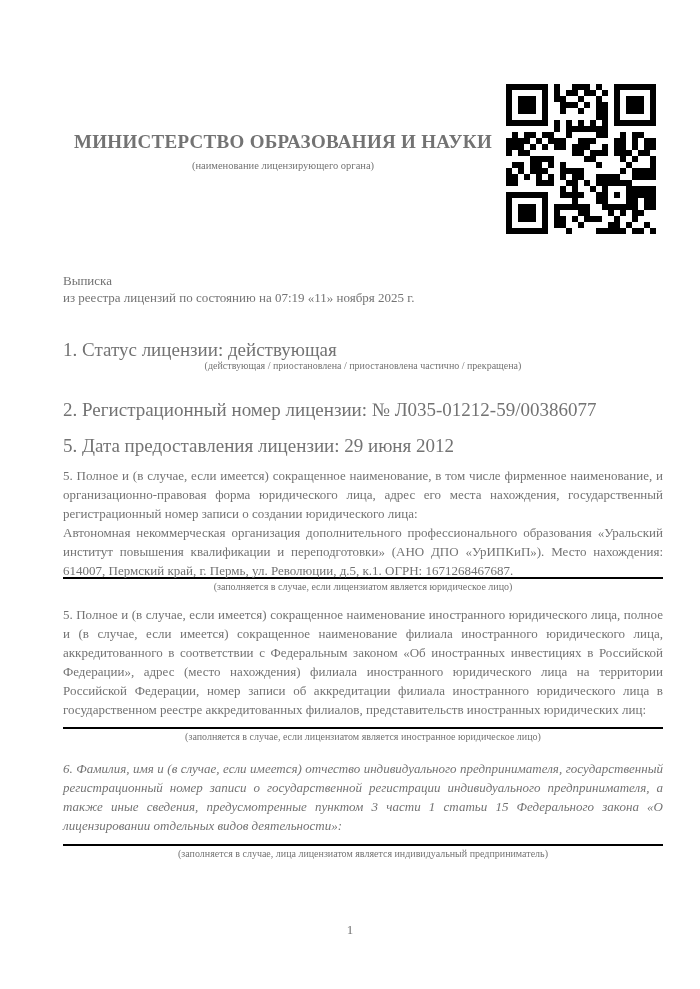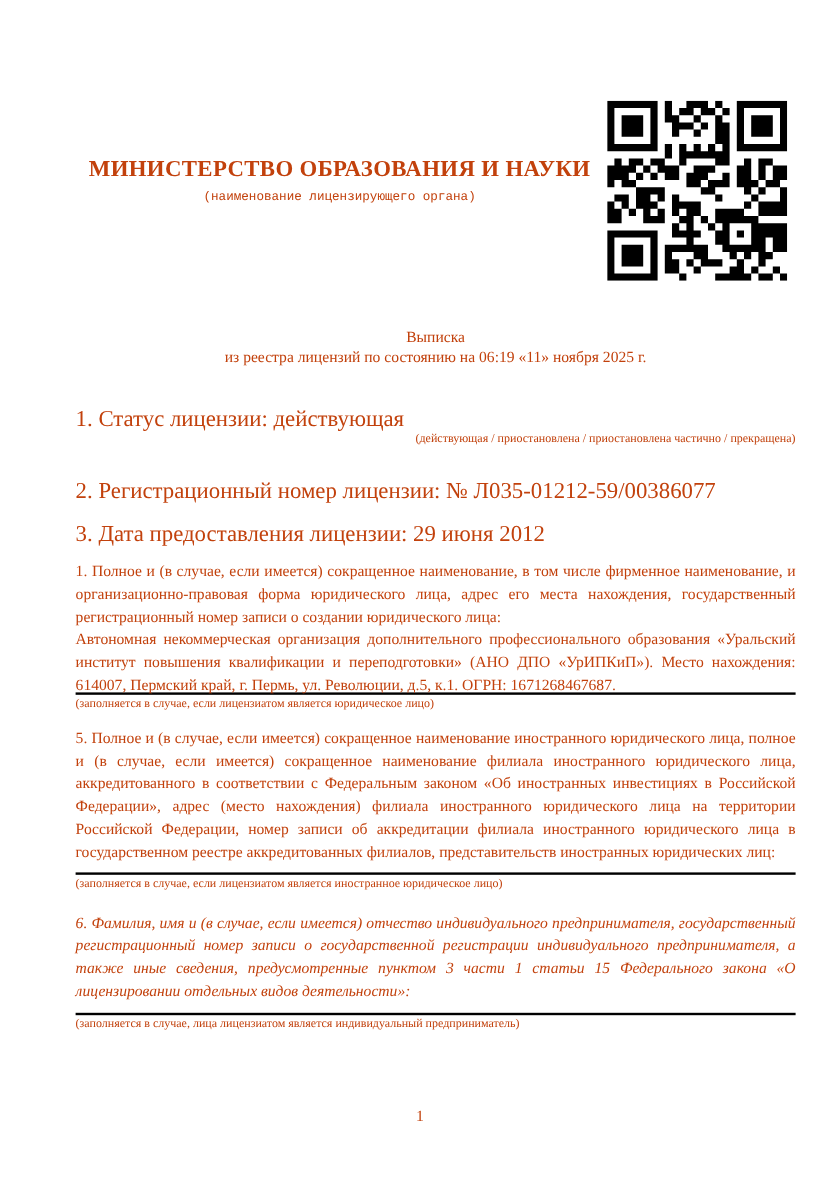--- a/index.html
+++ b/index.html
@@ -1,21 +1,21 @@
 <!DOCTYPE html>
 <html><head>
 <meta charset="utf-8">
 <style>
   html, body { margin: 0; padding: 0; background: #ffffff; }
   .page {
     position: relative;
     width: 700px;
     height: 989px;
     background: #ffffff;
-    color: #c2410c;
+    color: #737373;
     font-family: "Liberation Serif", "DejaVu Serif", serif;
     overflow: hidden;
   }
   .content {
     position: absolute;
     left: 63px;
     top: 0;
     width: 600px;
   }
   .header-block {
@@ -26,32 +26,31 @@
   .ministry-line {
     font-size: 19px;
     font-weight: bold;
     line-height: 28px;
     letter-spacing: 0.3px;
   }
   .header-caption {
     font-size: 10.5px;
     line-height: 13px;
     margin-top: 3px;
-    font-family: Liberation Mono, monospace;
   }
   .qr-box {
     position: absolute;
     left: 506px;
     top: 84px;
     width: 150px;
     height: 150px;
   }
   .title-block {
     margin-top: 100px;
-    text-align: center;
+    text-align: left;
     font-size: 13px;
     line-height: 17px;
   }
   .item-line {
     font-size: 19px;
     line-height: 19px;
   }
   .item-1 { margin-top: 34px; }
   .item-2 { margin-top: 28px; }
   .item-3 { margin-top: 17px; }
@@ -67,26 +66,27 @@
   .fill-line {
     border-top: 2px solid #000000;
     height: 0;
   }
   .rule-4 { margin-top: -3px; }
   .rule-5 { margin-top: 8px; }
   .rule-6 { margin-top: 9px; }
   .fill-caption {
     font-size: 10px;
     line-height: 13px;
+    text-align: center;
     margin-top: 1px;
   }
   .item-caption {
     font-size: 10px;
     line-height: 13px;
-    text-align: right;
+    text-align: center;
   }
   .page-number {
     position: absolute;
     left: 0;
     top: 922px;
     width: 700px;
     text-align: center;
     font-size: 13px;
   }
 </style>
@@ -101,31 +101,31 @@
 
   <div class="content">
 
     <div class="header-block">
       <div class="ministry-line">МИНИСТЕРСТВО ОБРАЗОВАНИЯ И НАУКИ</div>
       <div class="header-caption">(наименование лицензирующего органа)</div>
     </div>
 
     <div class="title-block">
       <div>Выписка</div>
-      <div>из реестра лицензий по состоянию на 06:19 «11» ноября 2025 г.</div>
+      <div>из реестра лицензий по состоянию на 07:19 «11» ноября 2025 г.</div>
     </div>
 
     <div class="item-line item-1">1. Статус лицензии: действующая</div>
     <div class="item-caption">(действующая / приостановлена / приостановлена частично / прекращена)</div>
 
     <div class="item-line item-2">2. Регистрационный номер лицензии: № Л035-01212-59/00386077</div>
 
-    <div class="item-line item-3">3. Дата предоставления лицензии: 29 июня 2012</div>
+    <div class="item-line item-3">5. Дата предоставления лицензии: 29 июня 2012</div>
 
-    <div class="para para-4">1. Полное и (в случае, если имеется) сокращенное наименование, в том числе фирменное наименование, и организационно-правовая форма юридического лица, адрес его места нахождения, государственный регистрационный номер записи о создании юридического лица:</div>
+    <div class="para para-4">5. Полное и (в случае, если имеется) сокращенное наименование, в том числе фирменное наименование, и организационно-правовая форма юридического лица, адрес его места нахождения, государственный регистрационный номер записи о создании юридического лица:</div>
     <div class="para">Автономная некоммерческая организация дополнительного профессионального образования «Уральский институт повышения квалификации и переподготовки» (АНО ДПО «УрИПКиП»). Место нахождения: 614007, Пермский край, г. Пермь, ул. Революции, д.5, к.1. ОГРН: 1671268467687.</div>
     <div class="fill-line rule-4"></div>
     <div class="fill-caption">(заполняется в случае, если лицензиатом является юридическое лицо)</div>
 
     <div class="para para-5">5. Полное и (в случае, если имеется) сокращенное наименование иностранного юридического лица, полное и (в случае, если имеется) сокращенное наименование филиала иностранного юридического лица, аккредитованного в соответствии с Федеральным законом «Об иностранных инвестициях в Российской Федерации», адрес (место нахождения) филиала иностранного юридического лица на территории Российской Федерации, номер записи об аккредитации филиала иностранного юридического лица в государственном реестре аккредитованных филиалов, представительств иностранных юридических лиц:</div>
     <div class="fill-line rule-5"></div>
     <div class="fill-caption">(заполняется в случае, если лицензиатом является иностранное юридическое лицо)</div>
 
     <div class="para para-6">6. Фамилия, имя и (в случае, если имеется) отчество индивидуального предпринимателя, государственный регистрационный номер записи о государственной регистрации индивидуального предпринимателя, а также иные сведения, предусмотренные пунктом 3 части 1 статьи 15 Федерального закона «О лицензировании отдельных видов деятельности»:</div>
     <div class="fill-line rule-6"></div>

